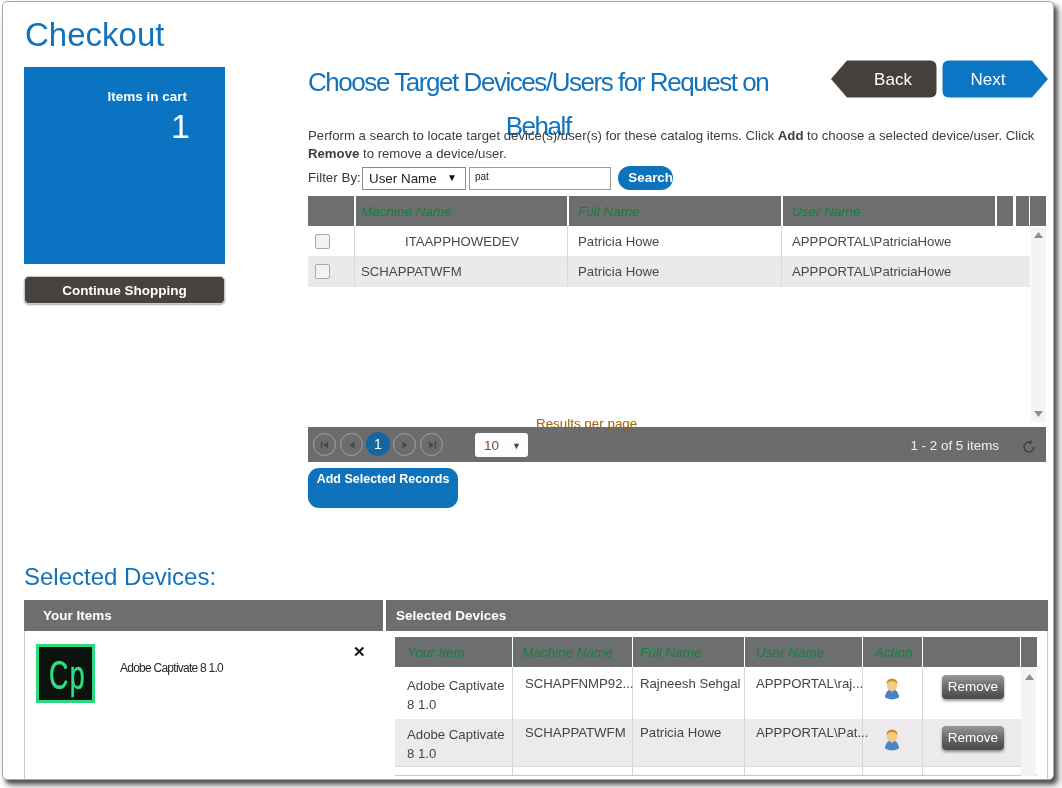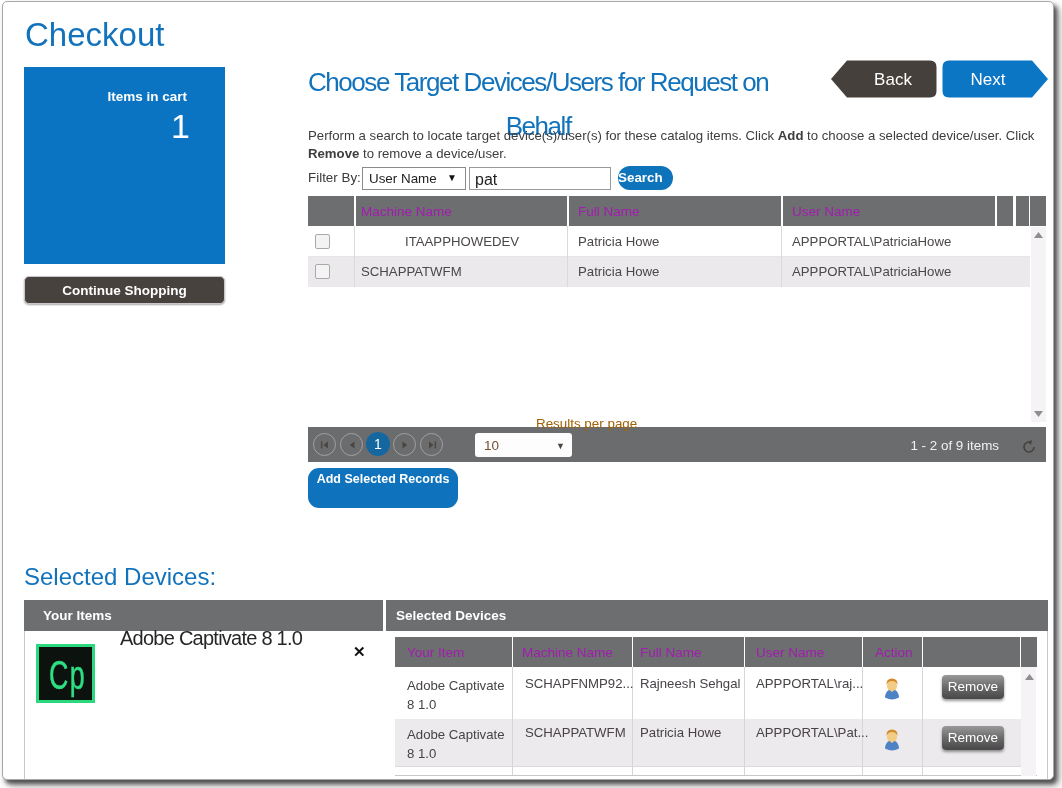--- a/index.html
+++ b/index.html
@@ -5,21 +5,21 @@
   html,body{margin:0;padding:0;background:#fff;}
   body{width:1062px;height:788px;position:relative;overflow:hidden;
        font-family:"Liberation Sans",sans-serif;}
   .abs{position:absolute;}
   #win{left:2px;top:1px;width:1050px;height:777px;background:#fff;
        border:1px solid #a9a7a9;border-radius:5px;
        box-shadow:3px 4px 4px rgba(60,60,60,.85), 6px 6px 9px rgba(120,120,120,.5);}
   .blue{color:#1273bc;}
   h1.t{left:26px;top:16px;font-size:33px;font-weight:normal;margin:0;}
   h2.t{font-size:24px;font-weight:normal;margin:0;line-height:27px;}
-  .hdrtext{color:#a21caf;font-size:13.5px;}
+  .hdrtext{color:#15803d;font-size:13.5px;font-style:italic;}
 </style>
 </head>
 <body>
 <div id="win" class="abs"></div>
 
 <h1 class="abs t blue" style="left:25px;">Checkout</h1>
 
 <div class="abs" style="left:24px;top:67px;width:201px;height:197px;background:#0a74c2;">
   <div class="abs" style="right:38px;top:22px;color:#fff;font-size:13.5px;font-weight:bold;">Items in cart</div>
   <div class="abs" style="right:35px;top:40px;color:#fff;font-size:34px;">1</div>
@@ -44,24 +44,24 @@
 Perform a search to locate target device(s)/user(s) for these catalog items. Click <b>Add</b> to choose a selected device/user. Click</div>
 <div class="abs" style="left:308px;top:145.5px;font-size:13.2px;color:#3f3c3f;white-space:nowrap;">
 <b>Remove</b> to remove a device/user.</div>
 
 <div class="abs" style="left:308px;top:170px;font-size:13.4px;color:#3a3a3a;">Filter By:</div>
 <div class="abs" style="left:362px;top:167px;width:102px;height:21px;border:1px solid #8a8a8a;background:#fff;">
   <span class="abs" style="left:6px;top:3px;font-size:13.4px;color:#222;">User Name</span>
   <span class="abs" style="right:8px;top:4px;font-size:10px;color:#111;">▼</span>
 </div>
 <div class="abs" style="left:469px;top:167px;width:140px;height:21px;border:1px solid #9a9a9a;background:#fff;">
-  <span class="abs" style="left:5px;top:3px;font-size:16px;color:#222;text-align:center;">pat</span>
+  <span class="abs" style="left:5px;top:3px;font-size:10px;color:#222;text-align:center;">pat</span>
 </div>
 <div class="abs" style="left:618px;top:166px;width:55px;height:24px;border-radius:12px;background:#0d73bb;
-     color:#fff;font-size:13.4px;font-weight:bold;text-align:left;line-height:24px;">Search</div>
+     color:#fff;font-size:13.4px;font-weight:bold;text-align:right;line-height:24px;">Search</div>
 
 <div class="abs" style="left:308px;top:196px;width:738px;height:231px;">
 
   <div class="abs" style="left:0;top:0;width:738px;height:30px;background:#6d6e70;"></div>
   <div class="abs hdrtext" style="left:53px;top:8px;">Machine Name</div>
   <div class="abs hdrtext" style="left:270px;top:8px;">Full Name</div>
   <div class="abs hdrtext" style="left:484px;top:8px;">User Name</div>
 
   <div class="abs" style="left:46px;top:0;width:2px;height:30px;background:#fff;"></div>
   <div class="abs" style="left:259px;top:0;width:2px;height:30px;background:#fff;"></div>
@@ -115,47 +115,47 @@
     <path d="M6.5,0.5 L1.8,4 L6.5,7.5 Z" fill="#4d463f"></path>
   </svg>
 <svg class="abs" style="left:401px;top:441px;" width="8" height="8">
     <path d="M1.5,0.5 L6.2,4 L1.5,7.5 Z" fill="#4d463f"></path>
   </svg>
 <svg class="abs" style="left:428px;top:441px;" width="9" height="8">
   <path d="M7.4,0.5 L7.4,7.5" stroke="#4d463f" stroke-width="1.4"></path>
     <path d="M1,0.5 L5.6,4 L1,7.5 Z" fill="#4d463f"></path>
   </svg>
 
-<div class="abs" style="left:475px;top:433px;width:53px;height:24px;background:#fdfdfd;border-radius:3px;padding-left:44px;">
+<div class="abs" style="left:475px;top:433px;width:53px;height:24px;background:#fdfdfd;border-radius:3px;">
   <span class="abs" style="left:9px;top:5px;font-size:13.5px;color:#7a4a38;">10</span>
   <span class="abs" style="right:7px;top:8px;font-size:9px;color:#4a4440;">▼</span>
 </div>
 <div class="abs" style="left:536px;top:416px;font-size:13.4px;color:#a16207;">Results per page</div>
-<div class="abs" style="left:850px;top:438px;width:149px;text-align:right;font-size:13.4px;color:#f2f0f2;">1 - 2 of 9 items</div>
+<div class="abs" style="left:850px;top:438px;width:149px;text-align:right;font-size:13.4px;color:#f2f0f2;">1 - 2 of 5 items</div>
 <svg class="abs" style="left:1022px;top:440px;" width="14" height="14">
   <path d="M12,7 A5,5 0 1 1 7,2" stroke="#45403b" stroke-width="1.6" fill="none"></path>
   <path d="M7,2 L11,0 L10,5 Z" fill="#45403b" transform="translate(-1,0)"></path>
 </svg>
 
 <div class="abs" style="left:308px;top:468px;width:150px;height:40px;border-radius:11px;background:#0e73bc;
      color:#fff;font-size:12.5px;font-weight:bold;text-align:center;line-height:22px;">Add Selected Records</div>
 
 <h2 class="abs t blue" style="left:24px;top:563px;text-align:center;">Selected Devices:</h2>
 
 <div class="abs" style="left:24px;top:600px;width:1024px;height:179px;border:1px solid #c9c7c9;border-bottom:none;background:#fff;box-sizing:border-box;">
 </div>
 <div class="abs" style="left:24px;top:600px;width:1024px;height:31px;background:#6d6e70;"></div>
 <div class="abs" style="left:383px;top:600px;width:3px;height:31px;background:#fff;"></div>
 <div class="abs" style="left:37px;top:608px;color:#fff;font-size:13.5px;font-weight:bold;margin-left:6px;">Your Items</div>
 <div class="abs" style="left:396px;top:608px;color:#fff;font-size:13.5px;font-weight:bold;">Selected Devices</div>
 
 <div class="abs" style="left:36px;top:644px;width:53px;height:53px;background:#0c120e;border:3px solid #2bd87d;overflow:hidden;">
   <span class="abs" style="left:10px;top:5.5px;font-size:40px;letter-spacing:2px;color:#2edf83;-webkit-text-stroke:0.5px #2edf83;transform:scaleX(0.67);transform-origin:left top;">Cp</span>
 </div>
-<div class="abs" style="left:120px;top:627px;font-size:20px;letter-spacing:-0.75px;color:#262626;">Adobe Captivate 8 1.0</div>
+<div class="abs" style="left:120px;top:661px;font-size:12px;letter-spacing:-0.75px;color:#262626;">Adobe Captivate 8 1.0</div>
 <div class="abs" style="left:353px;top:643px;font-size:15px;font-weight:bold;color:#111;">✕</div>
 
 <div class="abs" style="left:395px;top:637px;width:642px;height:139px;">
 
   <div class="abs" style="left:0;top:0;width:642px;height:30px;background:#6d6e70;"></div>
   <div class="abs hdrtext" style="left:12px;top:8px;">Your Item</div>
   <div class="abs hdrtext" style="left:127px;top:8px;">Machine Name</div>
   <div class="abs hdrtext" style="left:245px;top:8px;">Full Name</div>
   <div class="abs hdrtext" style="left:361px;top:8px;">User Name</div>
   <div class="abs hdrtext" style="left:480px;top:8px;">Action</div>

